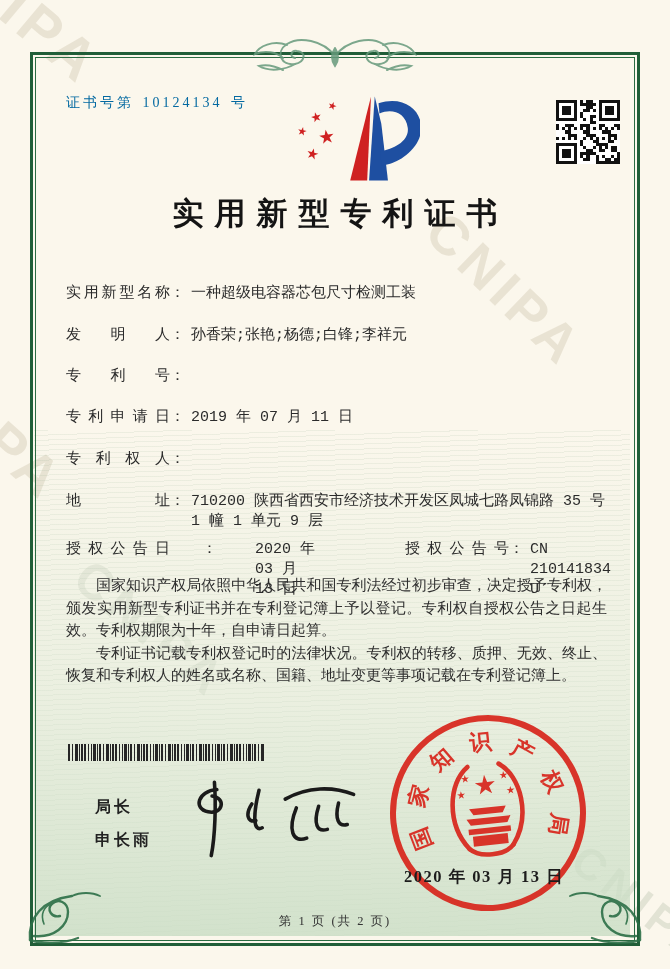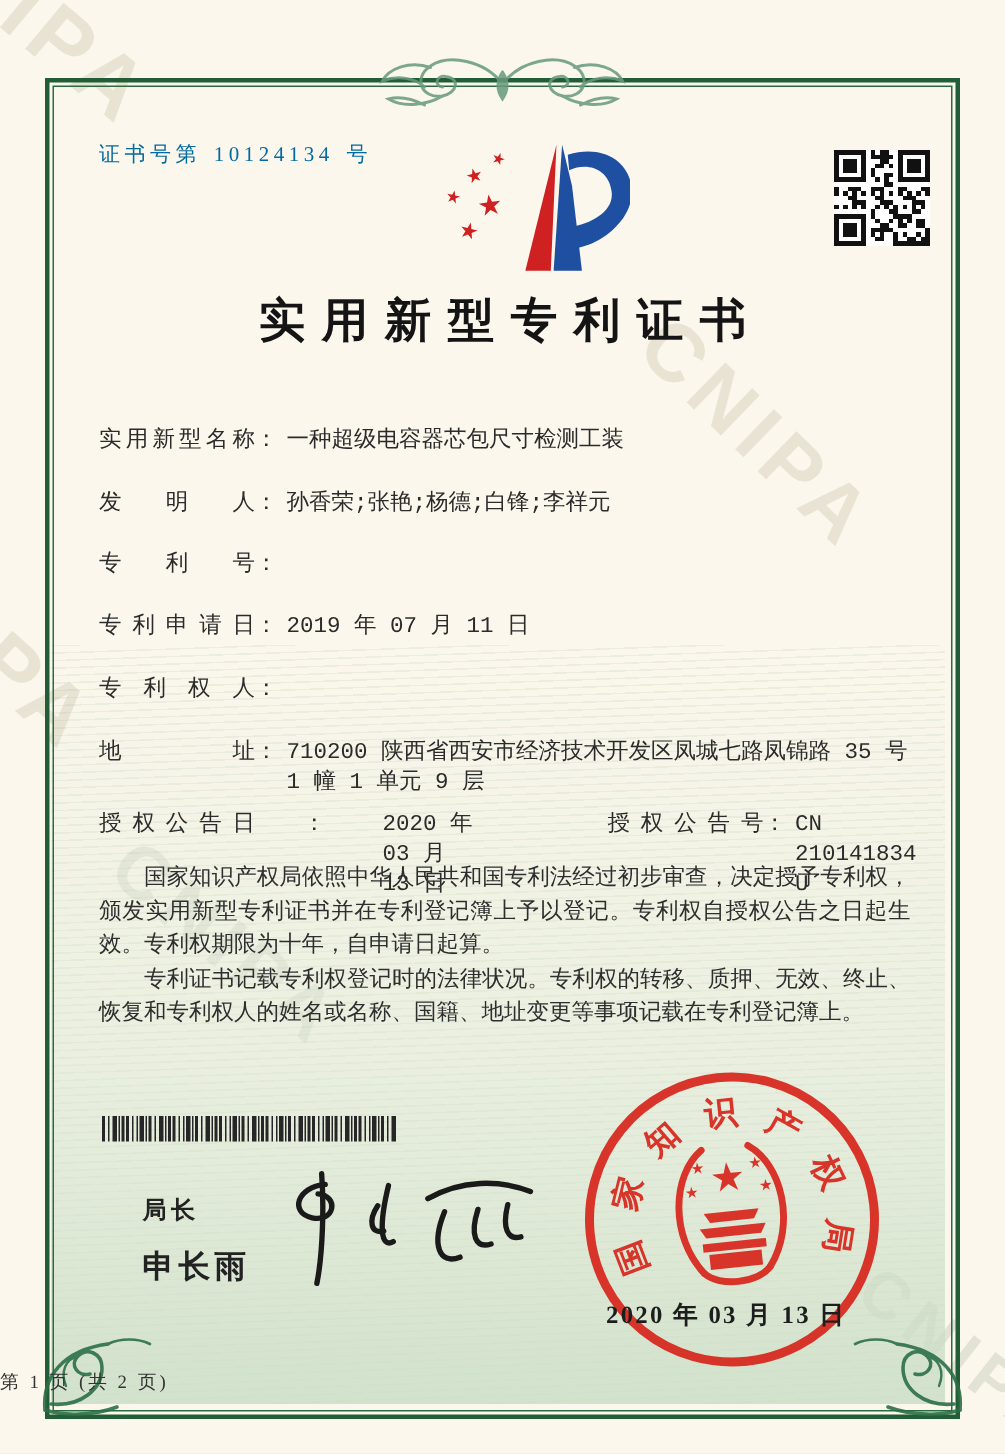--- a/index.html
+++ b/index.html
@@ -34,32 +34,32 @@
   .addr .f-value{max-width:424px;}
   .pair2{display:flex;margin-left:56px;}
   .body-text{position:absolute;left:66px;top:574px;width:541px;z-index:1;}
   .body-text p{margin:0;font-size:15px;line-height:22.6px;text-align:justify;
       text-indent:2em;color:#2e2e2e;}
   .barcode{position:absolute;left:68px;top:744px;width:202px;height:17px;z-index:1;
       display:flex;align-items:stretch;}
   .barcode div{background:#262626;}
   .signer-title{position:absolute;left:95px;top:797px;font-size:16px;letter-spacing:3px;
       color:#222;z-index:1;font-weight:600;}
-  .signer-name{position:absolute;left:95px;top:830px;font-size:21px;letter-spacing:3px;
+  .signer-name{position:absolute;left:95px;top:830px;font-size:16px;letter-spacing:3px;
       color:#222;z-index:1;font-weight:600;}
   .sig{position:absolute;left:185px;top:778px;z-index:1;}
   .seal{position:absolute;left:390px;top:715px;width:196px;height:196px;z-index:2;
       transform:rotate(-6deg);opacity:0.93;}
   .seal-ring{position:absolute;inset:0;border:6px solid var(--red,#d8271d);border-radius:50%;}
   .seal-char{position:absolute;left:50%;top:50%;font-size:22px;font-weight:700;
       color:var(--red,#d8271d);font-family:"Liberation Serif",serif;}
   .seal-emblem{position:absolute;left:52px;top:44px;}
   .seal-date{position:absolute;left:404px;top:866px;font-size:16.5px;font-weight:700;
       letter-spacing:1.5px;color:#1d1d1d;z-index:3;}
-  .pagefoot{position:absolute;left:0;top:913px;width:670px;text-align:left;
+  .pagefoot{position:absolute;left:0;top:913px;width:670px;text-align:center;
       font-size:12.5px;letter-spacing:2px;color:#333;z-index:1;}
   .contnote{position:absolute;left:0;top:1006px;width:640px;text-align:center;
       font-size:13px;letter-spacing:2px;color:#333;z-index:1;margin-top:32px;}
 </style>
 </head>
 <body>
 
 <div class="page">
 
   <svg width="0" height="0" style="position:absolute" aria-hidden="true">

